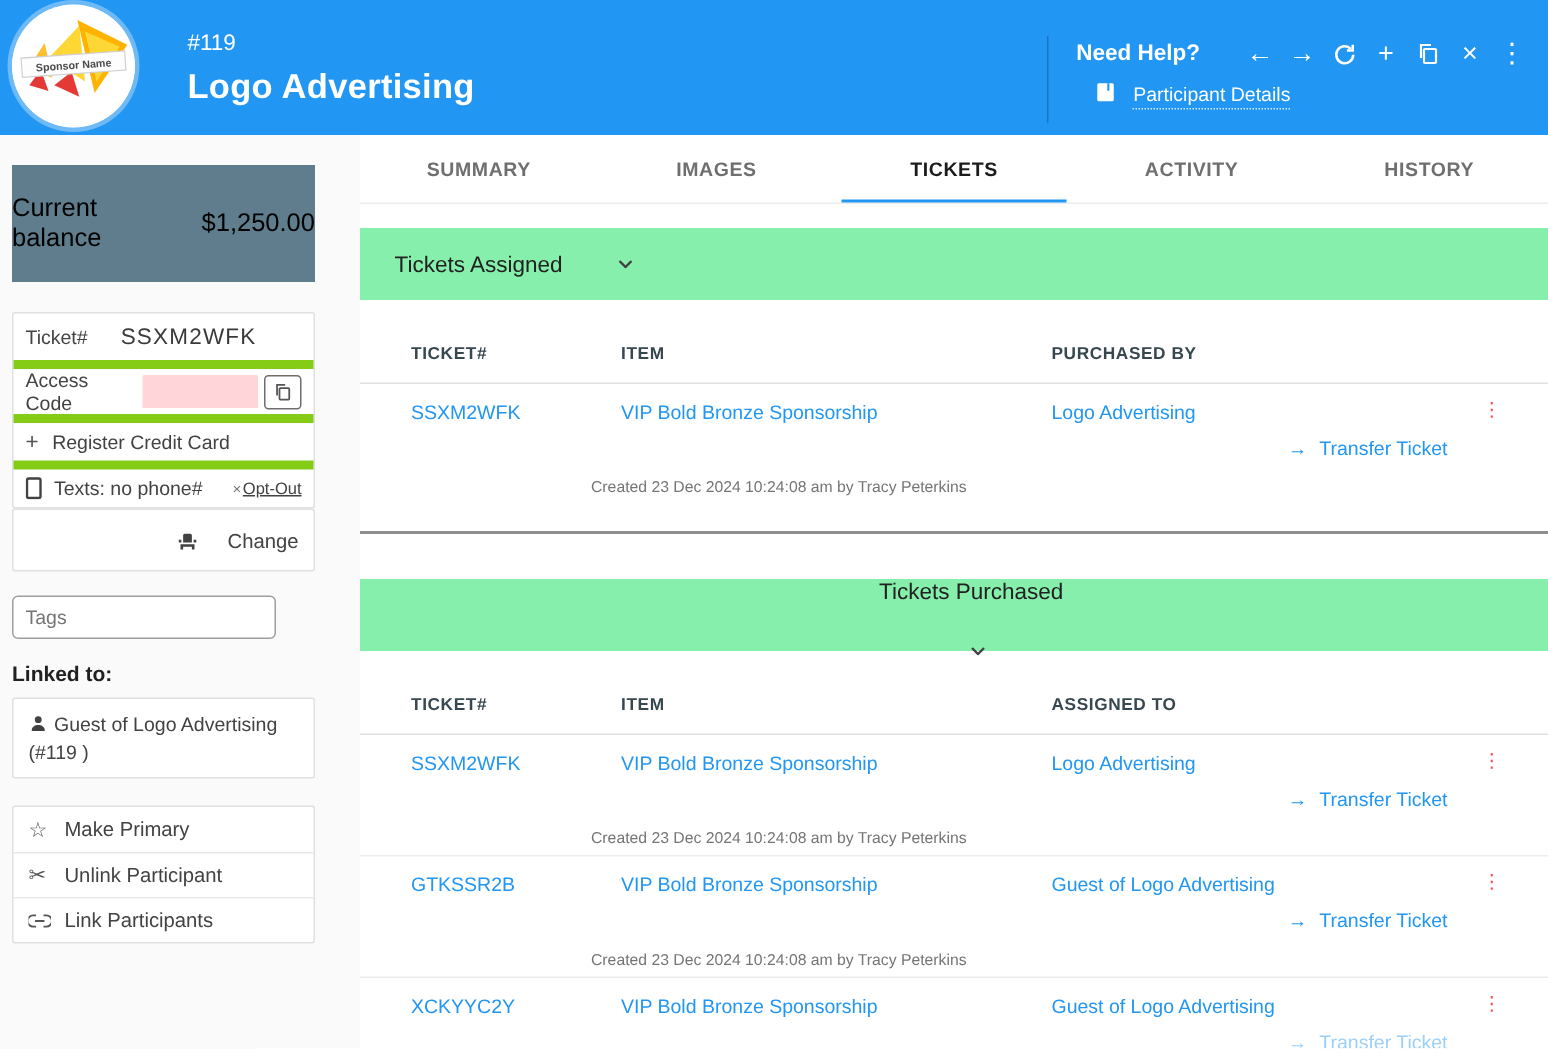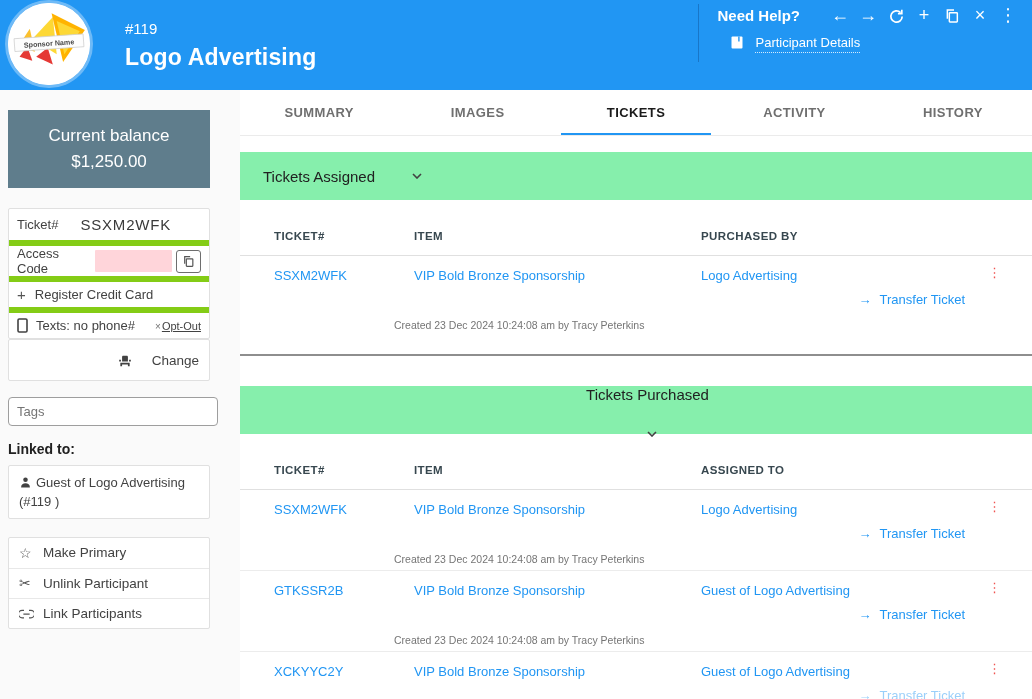--- a/index.html
+++ b/index.html
@@ -7,36 +7,36 @@
   body { font-family:"Liberation Sans", sans-serif; color:#424242; }
   .app { position:relative; width:1032px; height:699px; overflow:hidden; background:#fff; }
 
   
   .topbar { position:relative; height:90px; background:#2196f3; display:flex; align-items:center; }
   .avatar { position:absolute; left:8px; top:3px; width:82px; height:82px; border-radius:50%;
             background:#fff; box-shadow:0 0 0 3px rgba(255,255,255,.35); overflow:hidden; cursor:pointer; }
   .title-block { margin-left:125px; color:#fff; }
   .pnum { font-size:15px; margin-bottom:7px; }
   .pname { font-size:23px; font-weight:bold; letter-spacing:.2px; }
-  .topbar-right { position:absolute; right:10px; top:4px; padding-left:18px;
+  .topbar-right { position:absolute; right:10px; top:24px; padding-left:18px;
                   border-left:1px solid rgba(10,60,120,.35); min-height:58px; }
   .tr-row1 { display:flex; align-items:center; color:#fff; }
   .need-help { font-size:15px; font-weight:bold; margin-right:26px; cursor:pointer; }
   .hicon { width:28px; text-align:center; font-size:18px; color:#fff; cursor:pointer; line-height:22px; }
   .hicon svg { vertical-align:middle; }
   .tr-row2 { display:flex; align-items:center; margin-top:9px; margin-left:14px; color:#fff; }
   .pdetails { font-size:13px; margin-left:12px; border-bottom:1px dotted rgba(255,255,255,.8);
               padding-bottom:2px; cursor:pointer; }
 
   
   .body { display:flex; height:609px; }
   .sidebar { width:240px; background:#fafafa; padding:20px 0 0 8px; flex:none; }
   .scard { width:202px; background:#fff; border:1px solid #e0e0e0; border-radius:2px; }
 
-  .balance { width:202px; height:78px; background:#5f7d8c; color:#ffffff; display:flex; flex-direction:column;
+  .balance { width:202px; height:78px; background:#5f7d8c; color:#000000; display:flex; flex-direction:row;
              align-items:center; justify-content:center; gap:6px; }
   .balance div { font-size:17px; }
 
   .info-card { margin-top:20px; }
   .irow { display:flex; align-items:center; min-height:31px; padding:0 8px; border-top:6px solid #84cc16;
           font-size:13px; color:#424242; }
   .irow:first-child { border-top:none; }
   .ticket-label { color:#424242; }
   .ticket-value { margin-left:22px; font-size:15px; color:#3a3a3a; letter-spacing:.8px; }
   .acode-field { width:80px; height:22px; background:#ffd5da; border:none; margin-left:4px; border-radius:1px; }
@@ -48,21 +48,21 @@
   .optout .x { font-size:10px; color:#757575; margin-right:1px; }
   .optout-text { text-decoration:underline; }
   .phone-ic { margin-right:8px; display:inline-flex; }
 
   .sheading { font-size:14px; font-weight:bold; color:#212121; margin:15px 0 8px; }
   .seating-card { padding:9px 10px 8px; font-size:12.5px; line-height:16px; color:#424242; }
   .change-line { text-align:right; margin-top:4px; }
   .change-btn { background:none; border:none; font-size:13.5px; color:#424242; cursor:pointer;
                 display:inline-flex; align-items:center; gap:20px; font-family:inherit; }
 
-  .tags-input { width:210px; height:29px; margin-top:16px; border:1px solid #9e9e9e; border-radius:4px;
+  .tags-input { width:176px; height:29px; margin-top:16px; border:1px solid #9e9e9e; border-radius:4px;
                 padding:0 8px; font-size:13px; color:#424242; font-family:inherit; background:#fff; }
   .tags-input::placeholder { color:#757575; }
 
   .linked-card { padding:8px 10px; font-size:13px; line-height:17px; color:#424242; cursor:pointer; }
   .person-ic { display:inline-block; vertical-align:-2px; margin-right:4px; }
 
   .actions-card { margin-top:18px; }
   .arow { display:flex; align-items:center; height:30px; padding:0 10px; border-top:1px solid #e8e8e8;
           font-size:13.5px; color:#424242; cursor:pointer; }
   .arow:first-child { border-top:none; }

